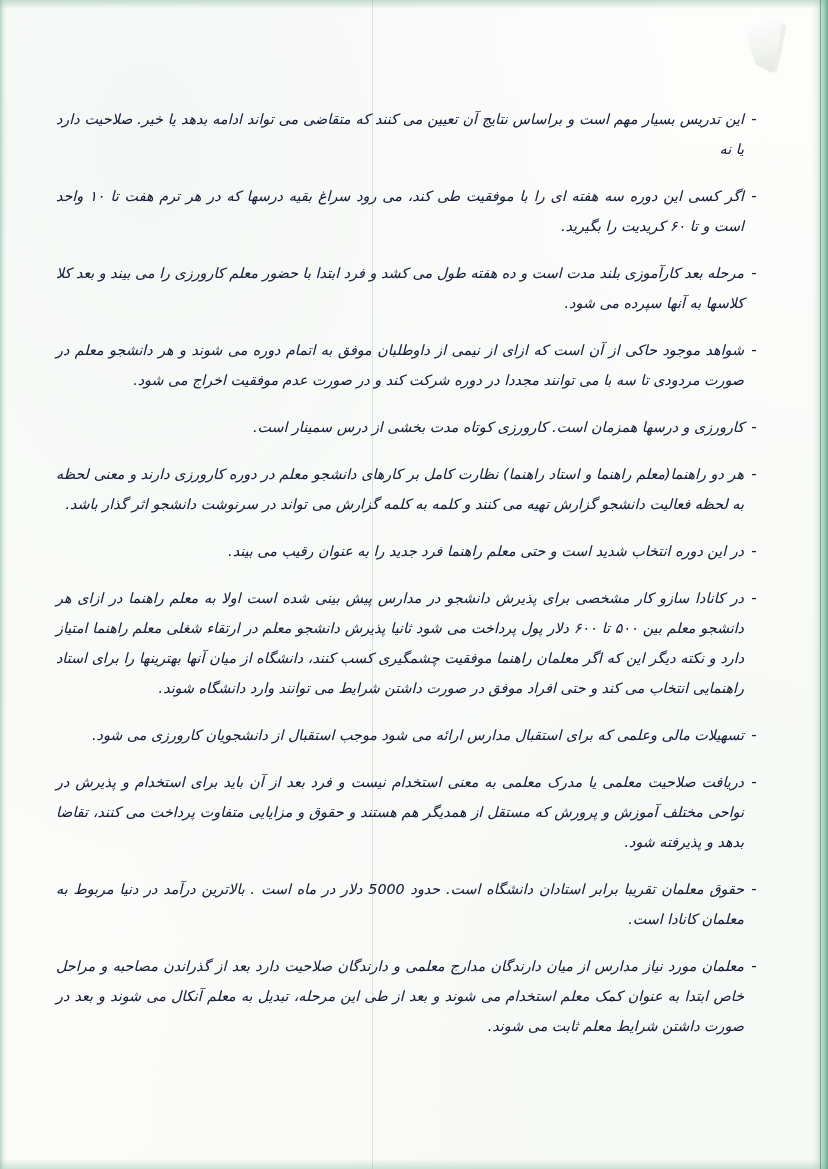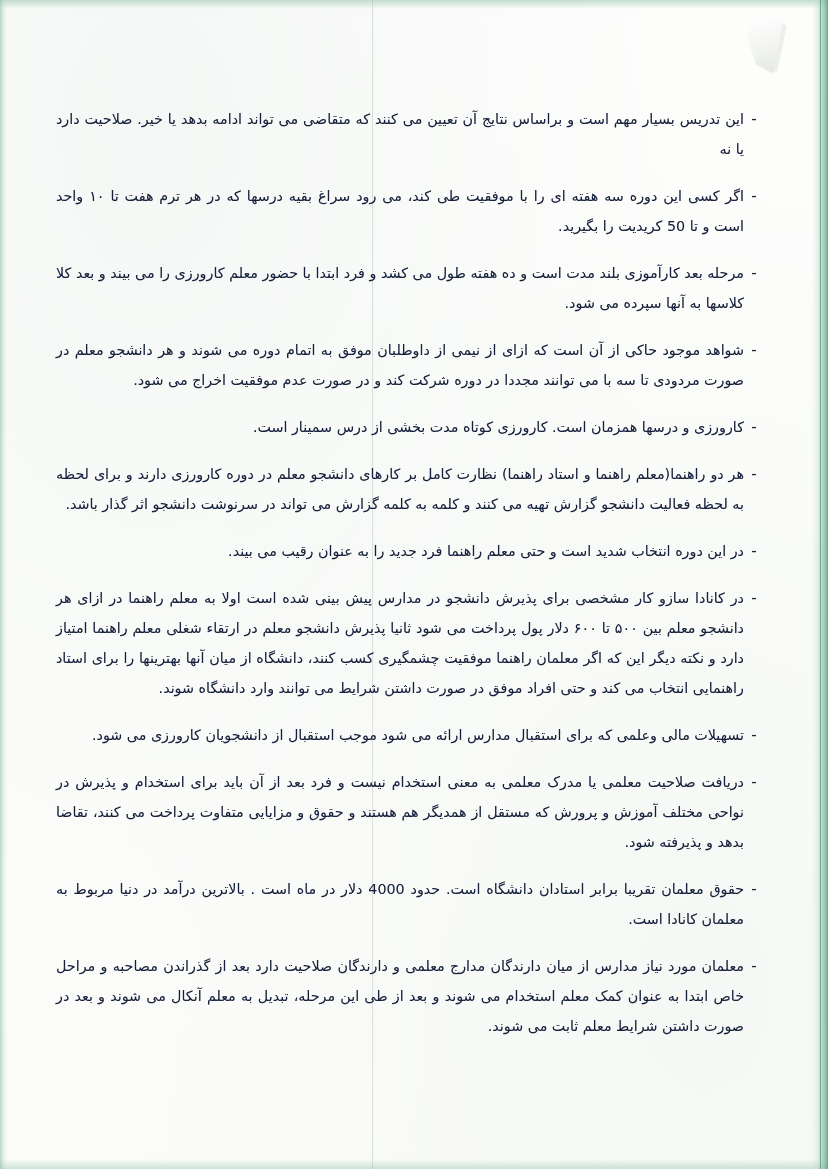--- a/index.html
+++ b/index.html
@@ -133,20 +133,21 @@
   }
   .para {
     flex: 1 1 auto;
     color: #16203c;
     font-size: 14.3px;
     line-height: 30px;
     text-align: justify;
     text-justify: inter-word;
     font-family: "DejaVu Sans", sans-serif;
     letter-spacing: 0.1px;
+    font-style: italic;
   }
   
   .para { text-shadow: 0 0 0.4px rgba(20,28,55,0.25); }
 </style>
 </head>
 <body>
 
 <div class="page">
   <div class="paper-tint"></div>
   <div class="edge-top"></div>
@@ -159,57 +160,57 @@
   <div class="corner-curl"></div>
 
   <div class="content">
     <ul class="bullet-list">
       <li class="bullet-item">
         <span class="dash">-</span>
         <span class="para">این تدریس بسیار مهم است و براساس نتایج آن تعیین می کنند که متقاضی می تواند ادامه بدهد یا خیر. صلاحیت دارد یا نه</span>
       </li>
       <li class="bullet-item">
         <span class="dash">-</span>
-        <span class="para">اگر کسی این دوره سه هفته ای را با موفقیت طی کند، می رود سراغ بقیه درسها که در هر ترم هفت تا ۱۰ واحد است و تا 50 کریدیت را بگیرید.</span>
+        <span class="para">اگر کسی این دوره سه هفته ای را با موفقیت طی کند، می رود سراغ بقیه درسها که در هر ترم هفت تا ۱۰ واحد است و تا ۶۰ کریدیت را بگیرید.</span>
       </li>
       <li class="bullet-item">
         <span class="dash">-</span>
         <span class="para">مرحله بعد کارآموزی بلند مدت است و ده هفته طول می کشد و فرد ابتدا با حضور معلم کارورزی را می بیند و بعد کلا کلاسها به آنها سپرده می شود.</span>
       </li>
       <li class="bullet-item">
         <span class="dash">-</span>
         <span class="para">شواهد موجود حاکی از آن است که ازای از نیمی از داوطلبان موفق به اتمام دوره می شوند و هر دانشجو معلم در صورت مردودی تا سه با می توانند مجددا در دوره شرکت کند و در صورت عدم موفقیت اخراج می شود.</span>
       </li>
       <li class="bullet-item">
         <span class="dash">-</span>
         <span class="para">کارورزی و درسها همزمان است. کارورزی کوتاه مدت بخشی از درس سمینار است.</span>
       </li>
       <li class="bullet-item">
         <span class="dash">-</span>
-        <span class="para">هر دو راهنما(معلم راهنما و استاد راهنما) نظارت کامل بر کارهای دانشجو معلم در دوره کارورزی دارند و برای لحظه به لحظه فعالیت دانشجو گزارش تهیه می کنند و کلمه به کلمه گزارش می تواند در سرنوشت دانشجو اثر گذار باشد.</span>
+        <span class="para">هر دو راهنما(معلم راهنما و استاد راهنما) نظارت کامل بر کارهای دانشجو معلم در دوره کارورزی دارند و معنی لحظه به لحظه فعالیت دانشجو گزارش تهیه می کنند و کلمه به کلمه گزارش می تواند در سرنوشت دانشجو اثر گذار باشد.</span>
       </li>
       <li class="bullet-item">
         <span class="dash">-</span>
         <span class="para">در این دوره انتخاب شدید است و حتی معلم راهنما فرد جدید را به عنوان رقیب می بیند.</span>
       </li>
       <li class="bullet-item">
         <span class="dash">-</span>
         <span class="para">در کانادا سازو کار مشخصی برای پذیرش دانشجو در مدارس پیش بینی شده است اولا به معلم راهنما در ازای هر دانشجو معلم بین ۵۰۰ تا ۶۰۰ دلار پول پرداخت می شود ثانیا پذیرش دانشجو معلم در ارتقاء شغلی معلم راهنما امتیاز دارد و نکته دیگر این که اگر معلمان راهنما موفقیت چشمگیری کسب کنند، دانشگاه از میان آنها بهترینها را برای استاد راهنمایی انتخاب می کند و حتی افراد موفق در صورت داشتن شرایط می توانند وارد دانشگاه شوند.</span>
       </li>
       <li class="bullet-item">
         <span class="dash">-</span>
         <span class="para">تسهیلات مالی وعلمی که برای استقبال مدارس ارائه می شود موجب استقبال از دانشجویان کارورزی می شود.</span>
       </li>
       <li class="bullet-item">
         <span class="dash">-</span>
         <span class="para">دریافت صلاحیت معلمی یا مدرک معلمی به معنی استخدام نیست و فرد بعد از آن باید برای استخدام و پذیرش در نواحی مختلف آموزش و پرورش که مستقل از همدیگر هم هستند و حقوق و مزایایی متفاوت پرداخت می کنند، تقاضا بدهد و پذیرفته شود.</span>
       </li>
       <li class="bullet-item">
         <span class="dash">-</span>
-        <span class="para">حقوق معلمان تقریبا برابر استادان دانشگاه است. حدود 4000 دلار در ماه است . بالاترین درآمد در دنیا مربوط به معلمان کانادا است.</span>
+        <span class="para">حقوق معلمان تقریبا برابر استادان دانشگاه است. حدود 5000 دلار در ماه است . بالاترین درآمد در دنیا مربوط به معلمان کانادا است.</span>
       </li>
       <li class="bullet-item">
         <span class="dash">-</span>
         <span class="para">معلمان مورد نیاز مدارس از میان دارندگان مدارج معلمی و دارندگان صلاحیت دارد بعد از گذراندن مصاحبه و مراحل خاص ابتدا به عنوان کمک معلم استخدام می شوند و بعد از طی این مرحله، تبدیل به معلم آنکال می شوند و بعد در صورت داشتن شرایط معلم ثابت می شوند.</span>
       </li>
     </ul>
   </div>
 </div>
 
 </body></html>

